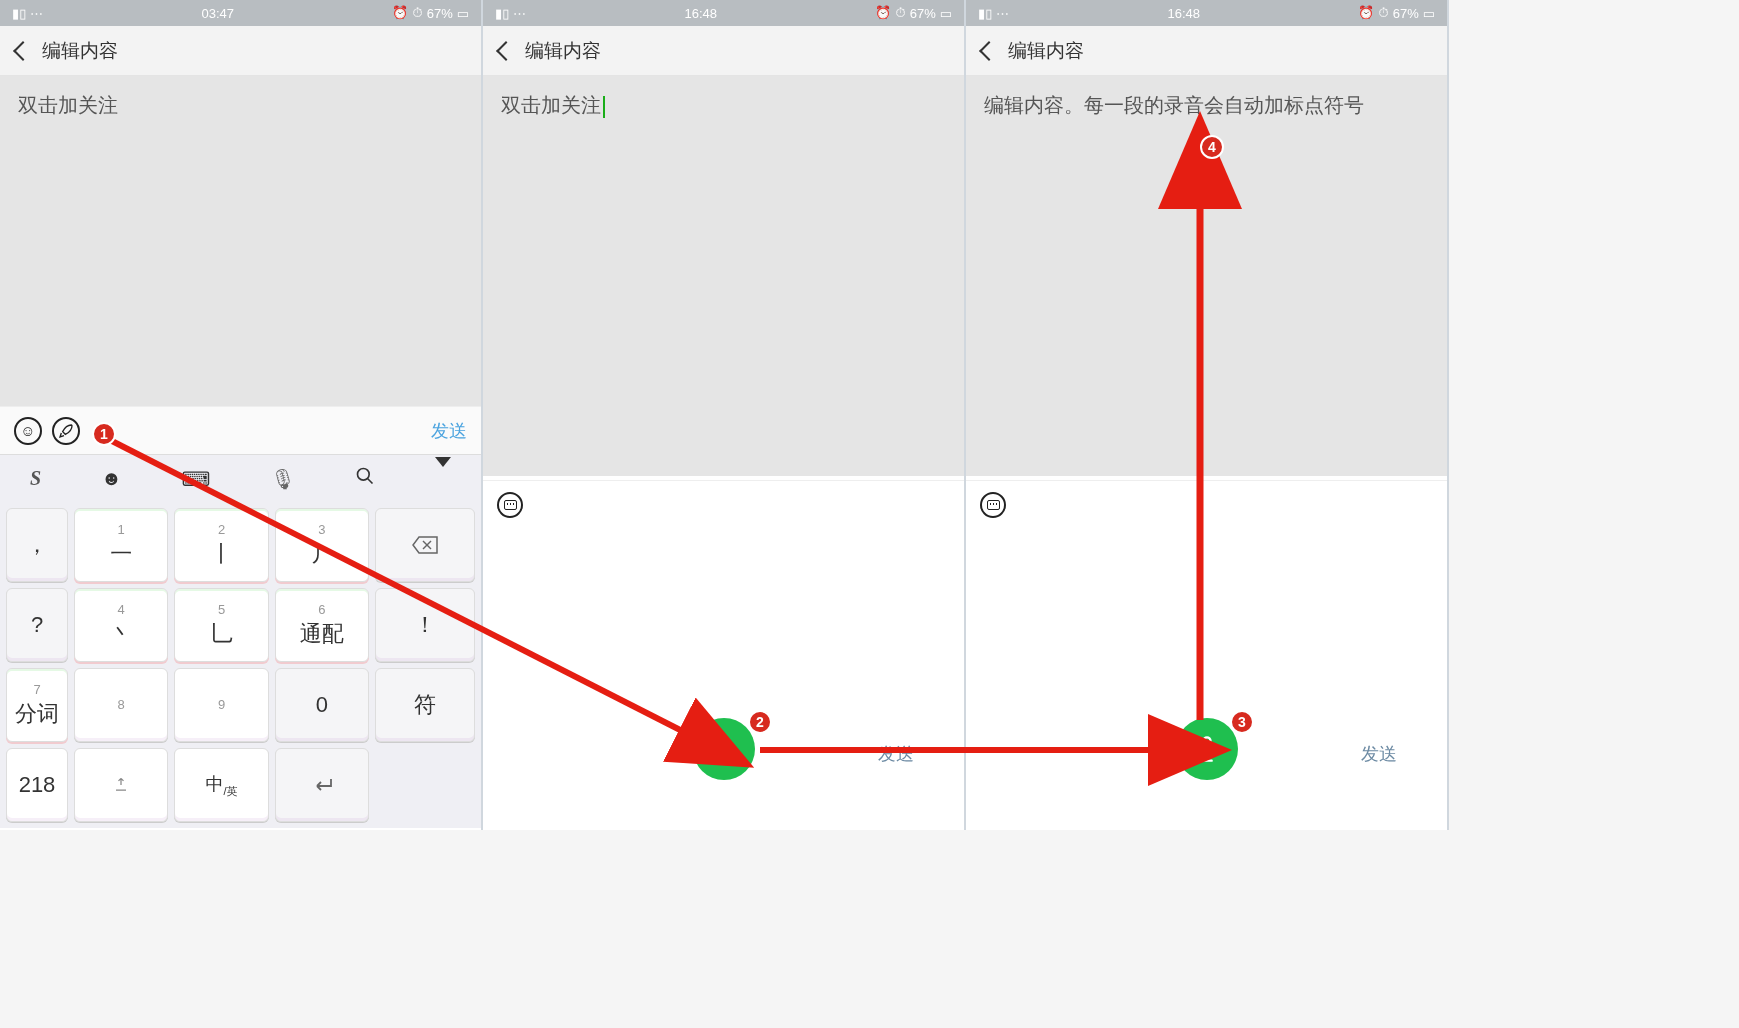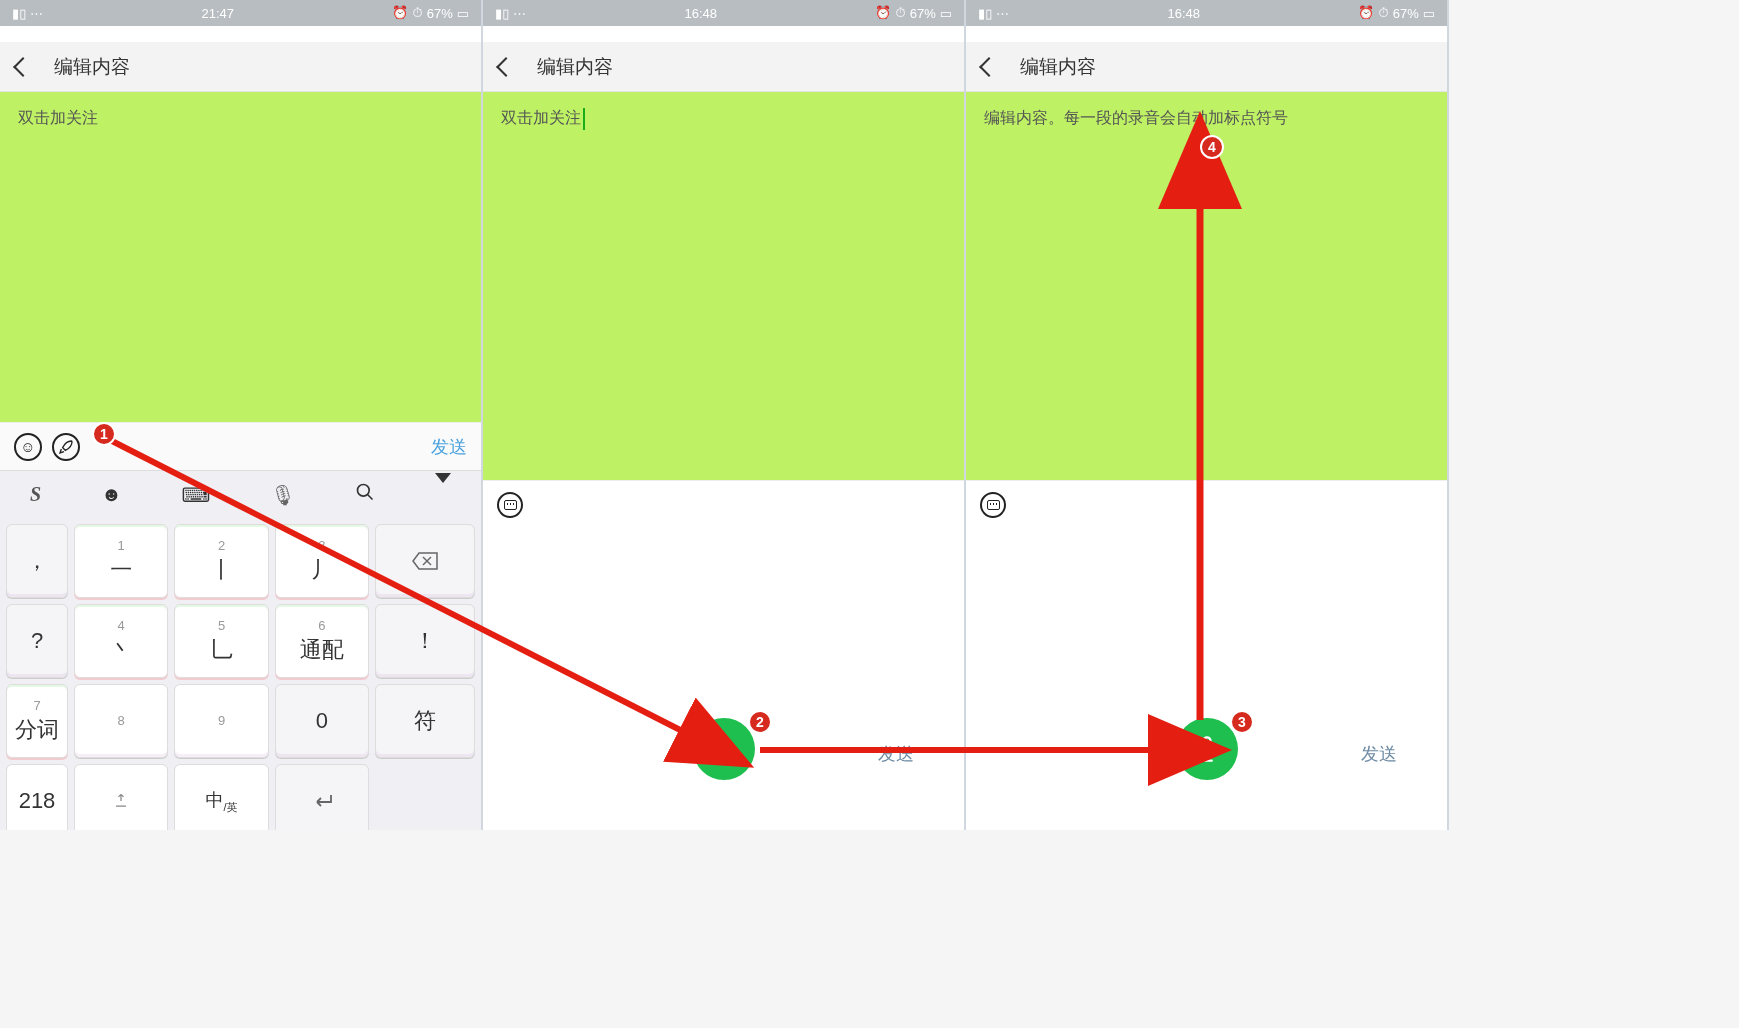--- a/index.html
+++ b/index.html
@@ -31,35 +31,34 @@
     padding: 0 12px;
   }
   .status-left, .status-right { display: flex; align-items: center; gap: 4px; }
   .nav-bar {
     height: 50px;
     background: #f3f3f3;
     border-bottom: 1px solid #e4e4e4;
     display: flex;
     align-items: center;
     padding: 0 10px;
-    gap: 24px;
-    margin-top: 16px;
+    gap: 12px;
   }
   .back-chevron {
     width: 14px; height: 14px;
     border-left: 2.5px solid #333;
     border-bottom: 2.5px solid #333;
     transform: rotate(45deg);
     margin-left: 6px;
   }
   .nav-title { font-size: 19px; color: #333; }
   .content-area {
-    background: #bef264;
+    background: #e5e5e5;
     padding: 16px 18px;
-    font-size: 16px;
+    font-size: 20px;
     color: #555;
     height: 330px;
     position: relative;
   }
   .content-area.short { height: 400px; }
   .cursor {
     display: inline-block;
     width: 2px;
     height: 22px;
     background: #1aad19;
@@ -199,21 +198,21 @@
   }
 </style>
 </head>
 <body>
 
 <div class="phone">
   <div class="status-bar">
     <div class="status-left">
         <span>▮▯ ⋯</span>
       </div>
-    <span>21:47</span>
+    <span>03:47</span>
     <div class="status-right">
         <span>⏰ ⏱</span>
         <span>67%</span>
         <span>▭</span>
       </div>
   </div>
   <div class="nav-bar">
     <div class="back-chevron"></div>
     <div class="nav-title">编辑内容</div>
   </div>

